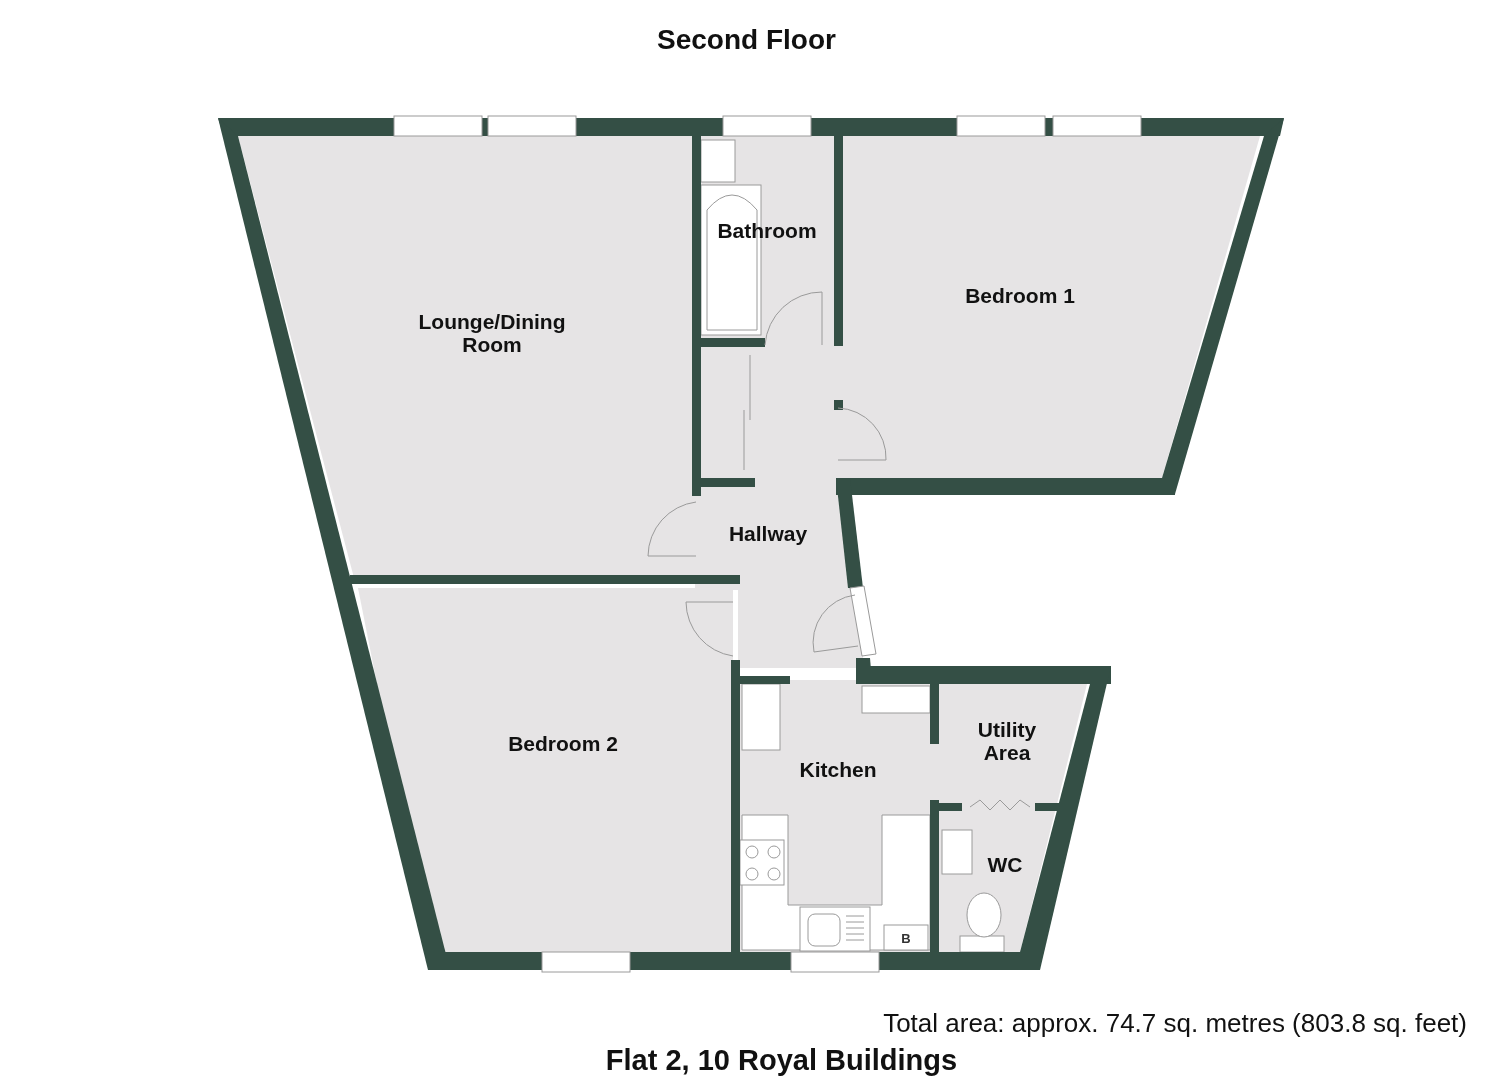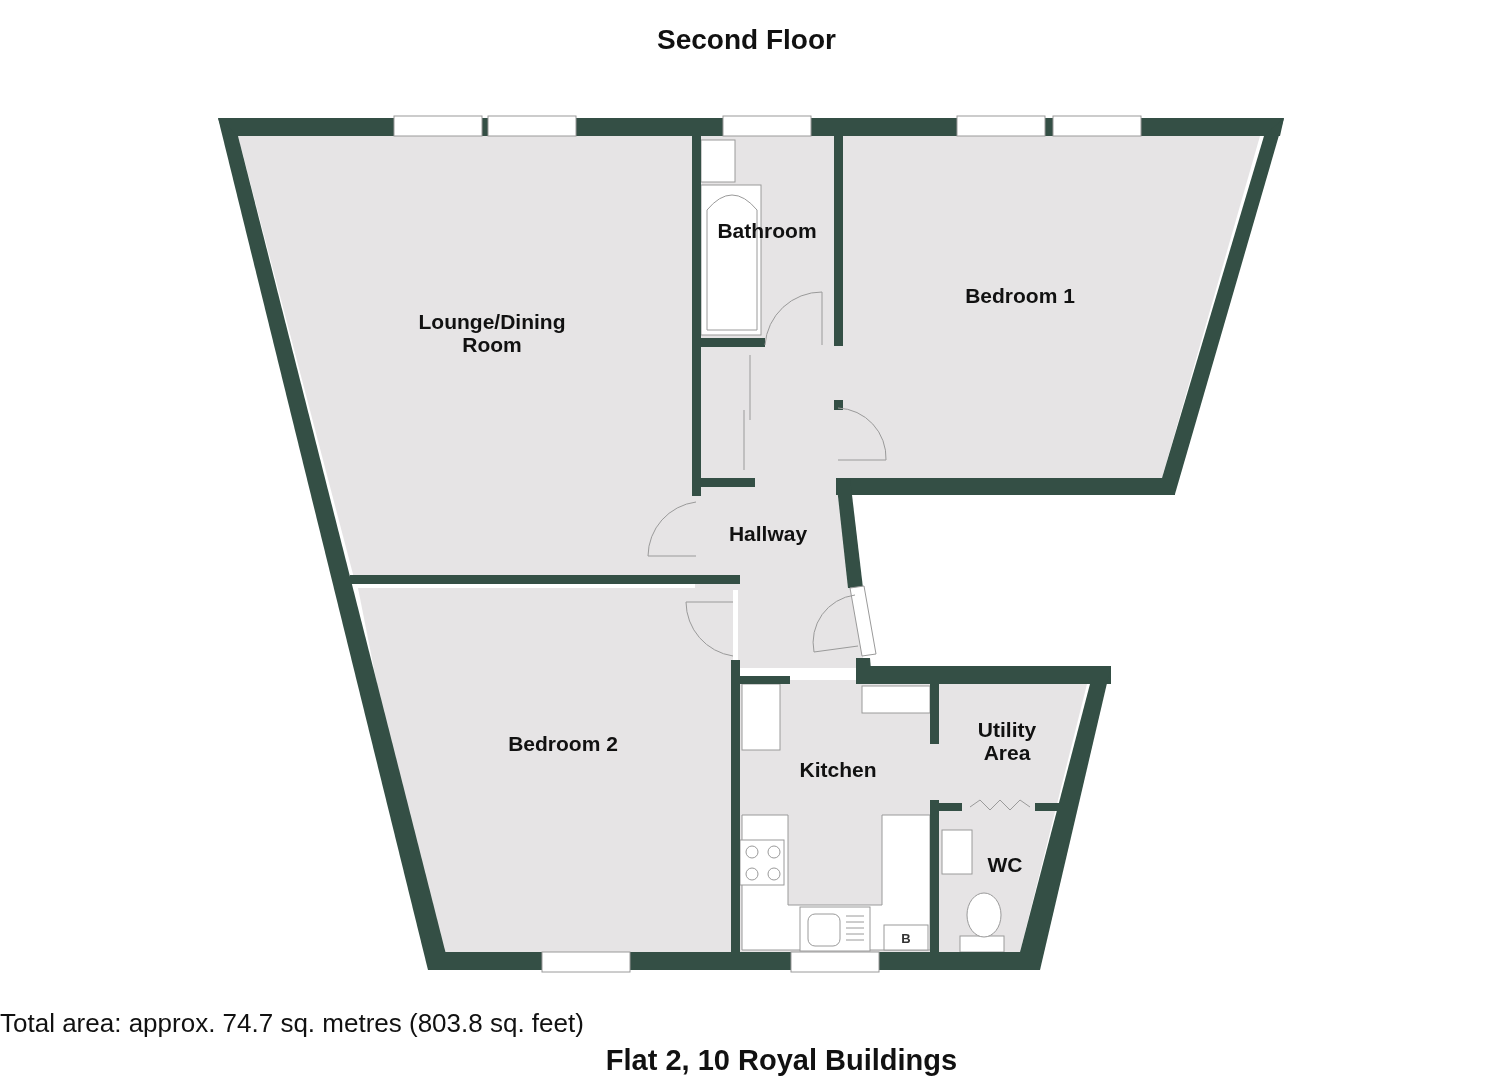--- a/index.html
+++ b/index.html
@@ -1,18 +1,18 @@
 <!DOCTYPE html>
 <html><head>
   <meta charset="utf-8">
   <style>
     html, body { margin: 0; padding: 0; background: #ffffff; }
     body { width: 1485px; height: 1080px; position: relative; overflow: hidden; font-family: "Liberation Sans", sans-serif; }
     .title { position: absolute; top: 24px; left: 4px; width: 1485px; text-align: center; font-weight: bold; font-size: 28px; color: #111; }
-    .area-text { position: absolute; top: 1008px; left: 0; width: 1467px; text-align: left; font-size: 26px; color: #111; }
+    .area-text { position: absolute; top: 1008px; left: 0; width: 1467px; text-align: right; font-size: 26px; color: #111; }
     .address { position: absolute; top: 1044px; left: 0; width: 1467px; text-align: center; font-size: 29px; font-weight: bold; color: #111; margin-left: 48px; }
     svg { position: absolute; top: 0; left: 0; }
     .room-label { font-family: "Liberation Sans", sans-serif; font-weight: bold; font-size: 21px; fill: #111; }
     .fix-label { font-family: "Liberation Sans", sans-serif; font-weight: bold; font-size: 13px; fill: #333; }
   </style>
 </head>
 <body>
 
 <div class="title">Second Floor</div>
 

